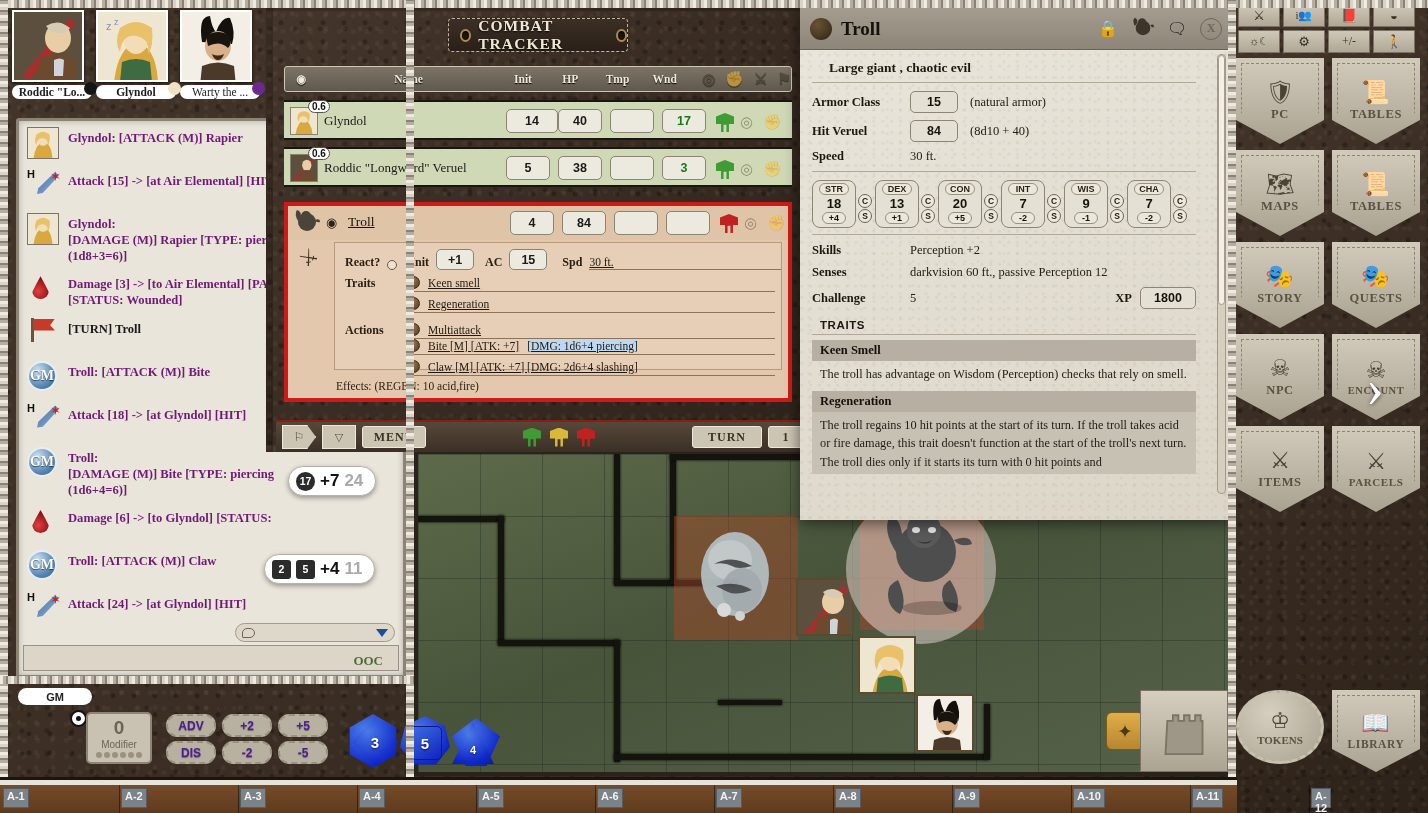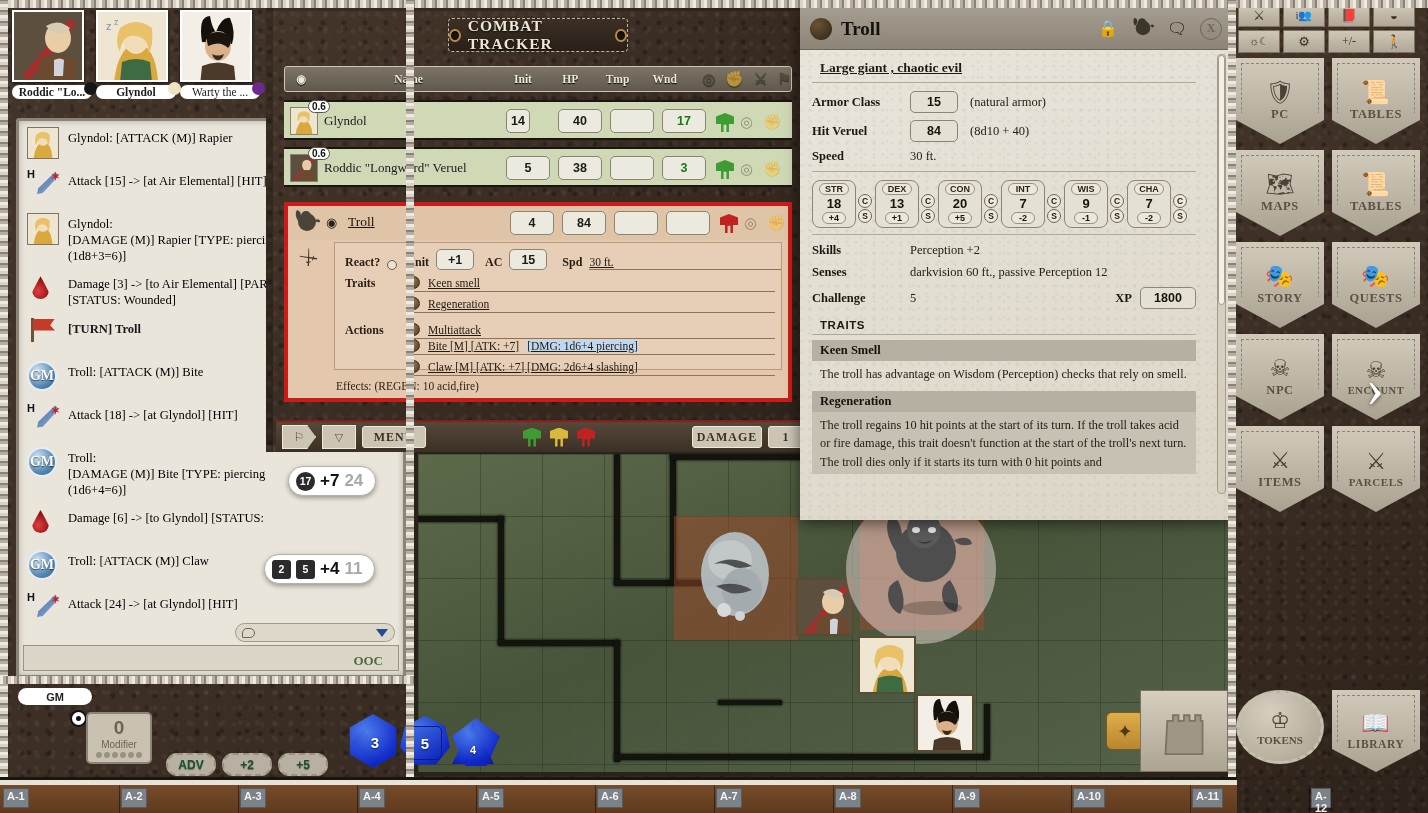--- a/index.html
+++ b/index.html
@@ -58,22 +58,22 @@
 
   
   #chatwrap {
     position:absolute;left:16px;top:118px;width:390px;height:560px;
     border:3px solid #8d8374;border-radius:3px;background:#e9e5db;
     box-shadow:inset 0 0 6px rgba(0,0,0,.25);
   }
   #chatlog { position:absolute;inset:2px 2px 56px 2px; overflow:hidden; padding:4px 6px; }
   .msg { display:flex; gap:7px; margin-bottom:9px; align-items:flex-start; }
   .msg .ico { width:34px;flex:0 0 34px;height:34px;position:relative; }
-  .msg .txt { font-size:12.6px;line-height:1.28; color:#000000; padding-top:3px;
-              font-family:"Liberation Serif",serif; }
+  .msg .txt { font-size:12.6px;line-height:1.28; color:#701a75; padding-top:3px;
+              font-family:"Liberation Serif",serif;font-weight:bold; }
   .msg.black .txt { color:#1a1a1a; }
   .avatar-img { width:32px;height:32px;border:1px solid #7d7467; }
   .gm-ico {
     width:30px;height:30px;border-radius:50%;
     background:radial-gradient(circle at 32% 28%,#cfe2f2,#5b8bb5 60%,#2e5d86);
     border:2px solid #e6eef5; color:#fff;font-weight:bold;font-size:14px;
     display:flex;align-items:center;justify-content:center;
     font-family:"Liberation Serif",serif;
     text-shadow:0 1px 1px rgba(0,0,0,.6);
   }
@@ -129,22 +129,22 @@
   .modbox { position:absolute;left:78px;top:4px;width:66px;height:52px;background:#c9c2b2;
     border:2px solid #8e8475;border-radius:5px;text-align:center;padding-top:3px; }
   .modbox .v { font:bold 19px "Liberation Sans",sans-serif;color:#6d6455; }
   .modbox .l { font-size:10px;color:#6d6455;font-family:"Liberation Sans",sans-serif; }
   .modbox .pips { display:flex;gap:2px;justify-content:center;margin-top:2px; }
   .modbox .pips i { width:6px;height:6px;border-radius:50%;background:#9b9181;display:block; }
   .gear { position:absolute;left:62px;top:2px;width:17px;height:17px;border-radius:50%;
     background:#fff;border:2px solid #111; }
   .gear:before { content:"";position:absolute;inset:4px;background:#111;border-radius:50%; }
   .advbtn { position:absolute;width:50px;height:23px;border:2px dashed #9a917f;border-radius:11px;
-    background:#b8b0a0;color:#14532d;font:bold 12px "Liberation Sans",sans-serif;
-    display:flex;align-items:center;justify-content:center;text-shadow:0 1px 1px rgba(0,0,0,.4);margin-top:39px; }
+    background:#b8b0a0;color:#4c1d95;font:bold 12px "Liberation Sans",sans-serif;
+    display:flex;align-items:center;justify-content:center;text-shadow:0 1px 1px rgba(0,0,0,.4); }
   .die3d { position:absolute;color:#fff;font:bold 15px "Liberation Sans",sans-serif;
     display:flex;align-items:center;justify-content:center;
     text-shadow:0 1px 2px rgba(0,0,0,.6); }
   .d20 { width:54px;height:54px;background:radial-gradient(circle at 34% 28%,#4a7ae8,#1028c8 70%,#0b1c8e);
     clip-path:polygon(50% 0,93% 25%,93% 75%,50% 100%,7% 75%,7% 25%); }
   .d12 { width:50px;height:50px;background:radial-gradient(circle at 34% 28%,#4a7ae8,#1028c8 70%,#0b1c8e);
     clip-path:polygon(50% 0,90% 20%,100% 62%,72% 97%,28% 97%,0 62%,10% 20%); }
   .d10 { width:48px;height:48px;background:radial-gradient(circle at 34% 28%,#4a7ae8,#1028c8 70%,#0b1c8e);
     clip-path:polygon(50% 0,100% 38%,72% 100%,28% 100%,0 38%); }
   .d8 { width:46px;height:48px;background:radial-gradient(circle at 34% 28%,#4a7ae8,#1028c8 70%,#0b1c8e);
@@ -157,20 +157,21 @@
   
   #tracker { position:absolute;left:266px;top:4px;width:544px;height:448px;z-index:12; }
   #trk-frame { position:absolute;inset:0; border:7px solid transparent; }
   #trk-title {
     position:absolute;left:50%;transform:translateX(-50%);top:14px;
     width:180px;height:34px;border:1px dashed #c0b49a;border-radius:4px;
     background:linear-gradient(#3c2f25,#2a2019);
     display:flex;align-items:center;justify-content:center;gap:7px;
     color:#efe7d4;font:bold 15.5px "Liberation Serif",serif;letter-spacing:1.1px;
     text-shadow:0 1px 2px #000;
+    padding-left:11px;
   }
   .eyelet { width:13px;height:13px;border-radius:50%;background:#1a1410;
             border:2px solid #b08b4a;box-shadow:inset 0 1px 2px #000; }
   #trk-head {
     position:absolute;left:18px;top:62px;width:508px;height:26px;
     background:linear-gradient(#7d7466,#5f584c);border:1px solid #cdc6b5;border-radius:3px;
     display:flex;align-items:center;color:#efe9dc;
     font:bold 11.5px "Liberation Serif",serif; text-shadow:0 1px 1px #000;
   }
   .hcell { text-align:center; }
@@ -214,21 +215,21 @@
 
   
   #sheet { position:absolute;left:800px;top:8px;width:432px;height:512px;z-index:14;
     box-shadow:0 3px 14px rgba(0,0,0,.55); }
   #sheet-hdr { position:absolute;left:0;right:0;top:0;height:42px;
     background:linear-gradient(#a49c8e,#8d8578);border-bottom:1px solid #6b6356;
     display:flex;align-items:center;padding:0 10px;gap:9px; }
   #sheet-hdr .ttl { font:bold 19px "Liberation Serif",serif;color:#15120d; }
   #sheet-body { position:absolute;left:0;right:24px;top:42px;bottom:0;overflow:hidden;
     padding:8px 12px; }
-  .subtitle { font:bold 13.5px "Liberation Serif",serif;color:#1d1811;margin:2px 8px 6px;text-decoration:underline; }
+  .subtitle { font:bold 13.5px "Liberation Serif",serif;color:#1d1811;margin:2px 17px 6px; }
   hr.rule { border:0;border-top:1px solid #b0a898;margin:6px 0 8px; }
   .kv { display:flex;align-items:center;margin-bottom:7px; }
   .kv .k { width:98px;font:bold 12.5px "Liberation Serif",serif;color:#1d1811; }
   .pill { min-width:48px;height:22px;background:#e4e0d4;border:1px solid #8d8575;border-radius:5px;
     display:flex;align-items:center;justify-content:center;font:bold 12.5px "Liberation Sans",sans-serif;color:#17140e; }
   .kv .note { margin-left:12px;font-size:12.5px;color:#262017; }
   .kv .plain { font-size:12.5px;color:#262017; }
   #abilities { display:flex;gap:3px;margin:8px 0 6px; }
   .abil { position:relative;display:flex;align-items:center;gap:2px; }
   .abil .box { width:44px;background:#e4e0d4;border:1px solid #8d8575;border-radius:8px;
@@ -638,21 +639,21 @@
       <div class="mini">
         <svg viewBox="0 0 28 28" width="26" height="26">
             <rect width="28" height="28" fill="#efe6d2"></rect>
           <path d="M5 28 q2 -13 9 -15 q8 2 9 15z" fill="#d9a93f"></path>
           <ellipse cx="14" cy="10" rx="5" ry="6" fill="#f2ddb8"></ellipse>
           <path d="M8 6 q6 -5 12 0 q1 7 -2 10 q1 -6 -4 -7 q-5 -1 -6 6 q-2 -4 0 -9z" fill="#e8c169"></path>
           </svg>
       </div>
       <div class="badge">0.6</div>
       <div class="nm">Glyndol</div>
-      <div class="num-field" style="left:222px;width:24px">14</div>
+      <div class="num-field" style="left:222px;width:52px">14</div>
       <div class="num-field" style="left:274px;width:44px">40</div>
       <div class="num-field" style="left:326px;width:44px"></div>
       <div class="num-field green" style="left:378px;width:44px">17</div>
       <div class="helm" style="left:432px">
           <i style="background:#3f9c35"></i>
         </div>
       <div class="rowicons" style="left:456px">
         <span>◎</span>
         <span>✊</span>
         <span>⚔</span>
@@ -776,21 +777,21 @@
         <span class="helm" style="position:static">
             <i style="background:#3f9c35"></i>
           </span>
         <span class="helm" style="position:static">
             <i style="background:#d8b93a"></i>
           </span>
         <span class="helm" style="position:static">
             <i style="background:#c02222"></i>
           </span>
       </div>
-      <div class="tb-btn" style="width:70px">DAMAGE</div>
+      <div class="tb-btn" style="width:70px">TURN</div>
       <div class="tb-btn" style="width:36px">1</div>
     </div>
   </div>
 
   <div id="sheet" class="parchment">
     <div id="sheet-hdr">
       <span style="width:22px;height:22px;border-radius:50%;background:radial-gradient(circle at 34% 30%,#6a5334,#2e2315)"></span>
       <span class="ttl">Troll</span>
       <span style="margin-left:auto;display:flex;align-items:center;gap:13px">
         <span style="font-size:16px;color:#1c1810">🔒</span>

